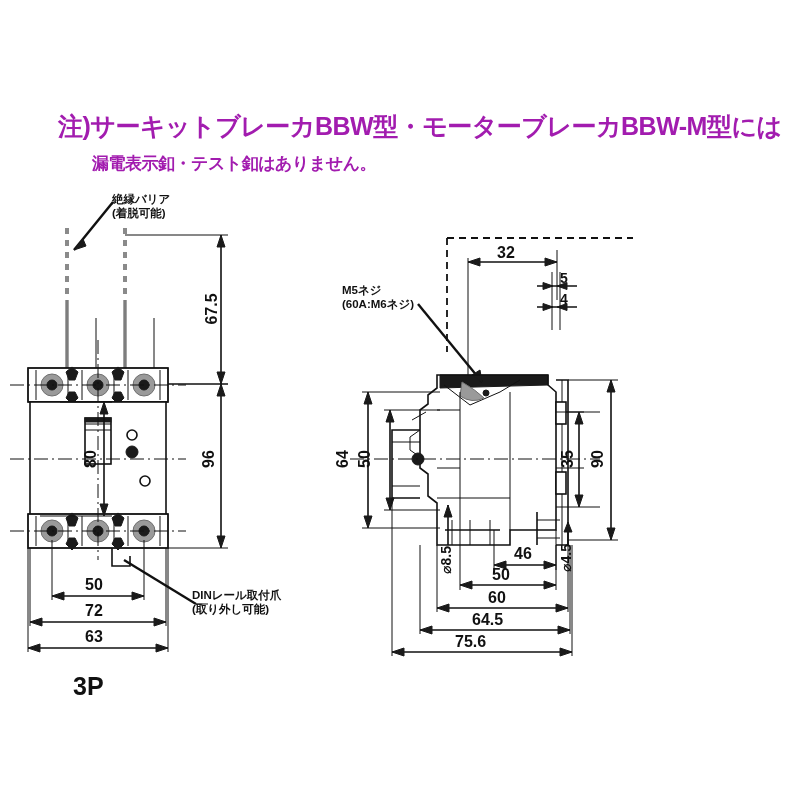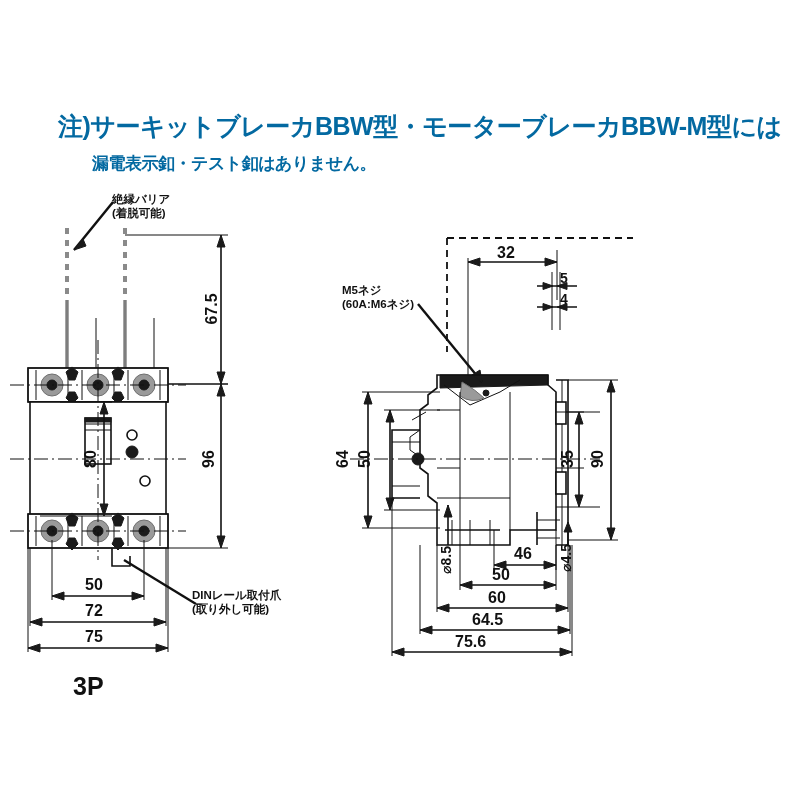--- a/index.html
+++ b/index.html
@@ -9,21 +9,21 @@
     color:#111;
     overflow:hidden;
     position:relative;
   }
   #stage{position:relative;width:800px;height:800px;background:#fff;}
 
   
   .note{
     position:absolute;
     font-weight:bold;
-    color:#0369a1;
+    color:#a21caf;
     letter-spacing:-0.5px;
     white-space:nowrap;
   }
   .note.l1{left:58px;top:110px;font-size:25px;}
   .note.l2{left:92px;top:152px;font-size:17px;}
 
   
   .callout{
     position:absolute;
     font-weight:bold;
@@ -303,21 +303,21 @@
   <div class="callout" style="left:192px;top:588px;">
     <div>DINレール取付爪</div>
     <div>(取り外し可能)</div>
   </div>
 
   <div class="dim vert" style="left:192px;top:300px;width:40px;text-align:center;">67.5</div>
   <div class="dim vert" style="left:76px;top:450px;width:30px;text-align:center;">80</div>
   <div class="dim vert" style="left:194px;top:450px;width:30px;text-align:center;">96</div>
   <div class="dim" style="left:85px;top:576px;">50</div>
   <div class="dim" style="left:85px;top:602px;">72</div>
-  <div class="dim" style="left:85px;top:628px;">75</div>
+  <div class="dim" style="left:85px;top:628px;">63</div>
 
   <div class="label3p">3P</div>
 
   <div class="callout" style="left:342px;top:283px;">
     <div>M5ネジ</div>
     <div>(60A:M6ネジ)</div>
   </div>
 
   <div class="dim" style="left:497px;top:244px;text-align:center;">32</div>
   <div class="dim small" style="left:560px;top:270px;">5</div>

